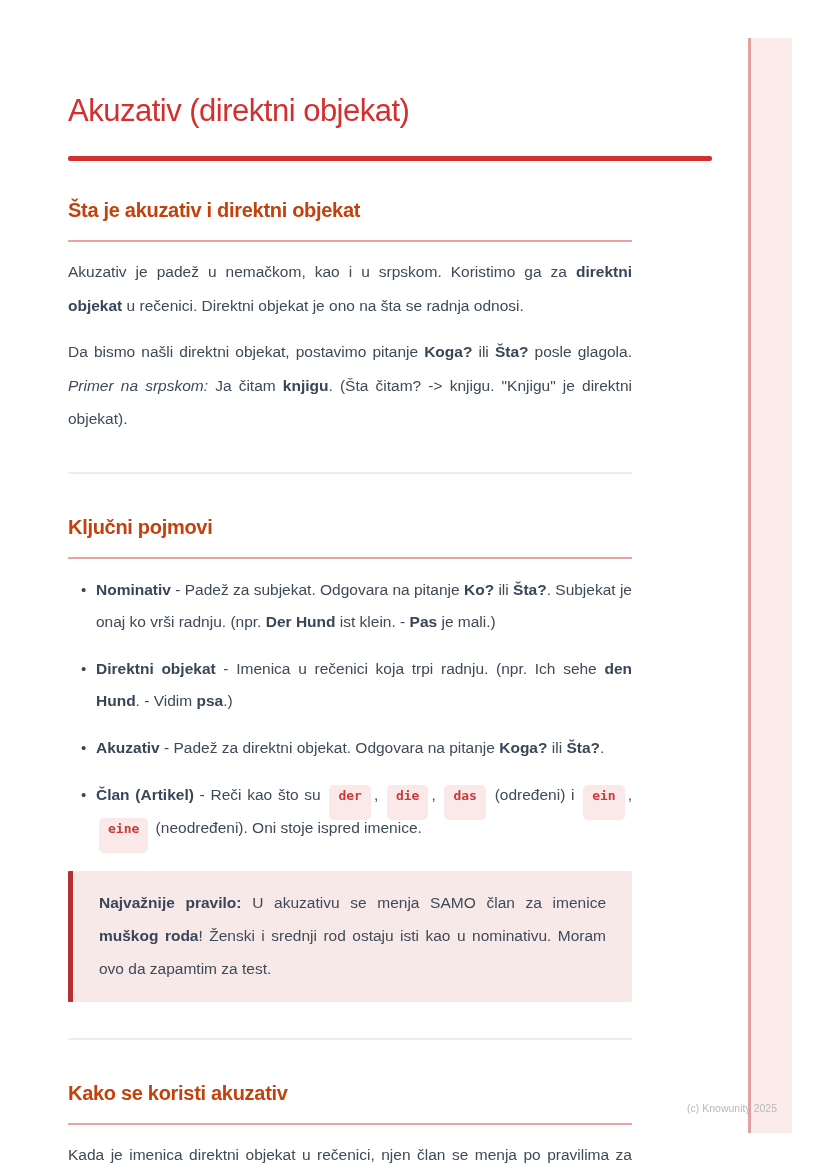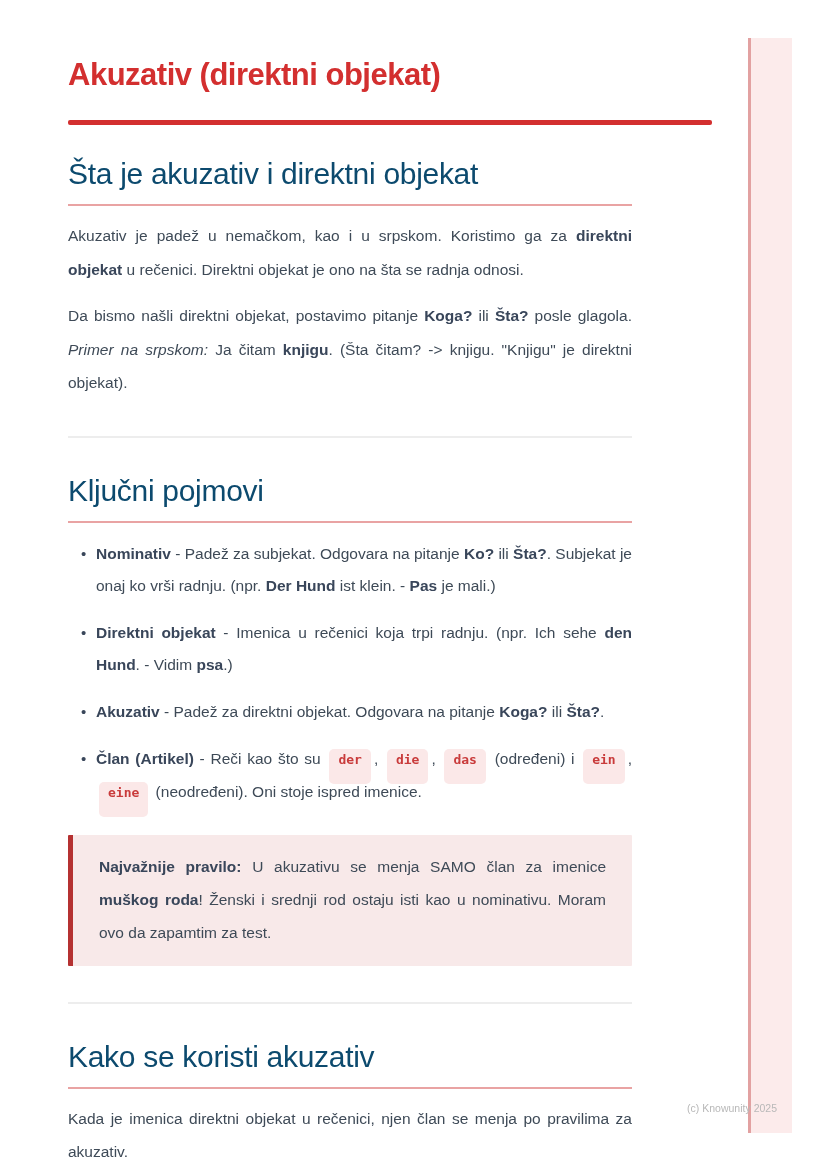--- a/index.html
+++ b/index.html
@@ -19,41 +19,41 @@
     border-left:3px solid #e2a1a1;
     z-index:1;
   }
   .page{
     position:absolute;
     left:68px;top:0;
     width:564px;
     z-index:0;
   }
   h1{
-    margin:56px 0 0;
+    margin:92px 0 0;
     font-size:31px;
     line-height:38px;
-    font-weight:bold;
+    font-weight:normal;
     letter-spacing:-0.5px;
     color:#d32f2f;
   }
   .title-rule{
     margin-top:26px;
     width:644px;
     height:5px;
     border-radius:2px;
     background:#d32f2f;
   }
   h2{
     margin:34px 0 0;
-    font-size:30px;
+    font-size:20px;
     line-height:30px;
-    font-weight:normal;
+    font-weight:bold;
     letter-spacing:-0.3px;
-    color:#0c4a6e;
+    color:#c2410c;
   }
   h2.spaced{margin-top:38px;}
   .h2-rule{
     margin-top:15px;
     height:2px;
     background:#e9a3a3;
   }
   p{
     margin:13px 0 0;
     font-size:15.5px;

